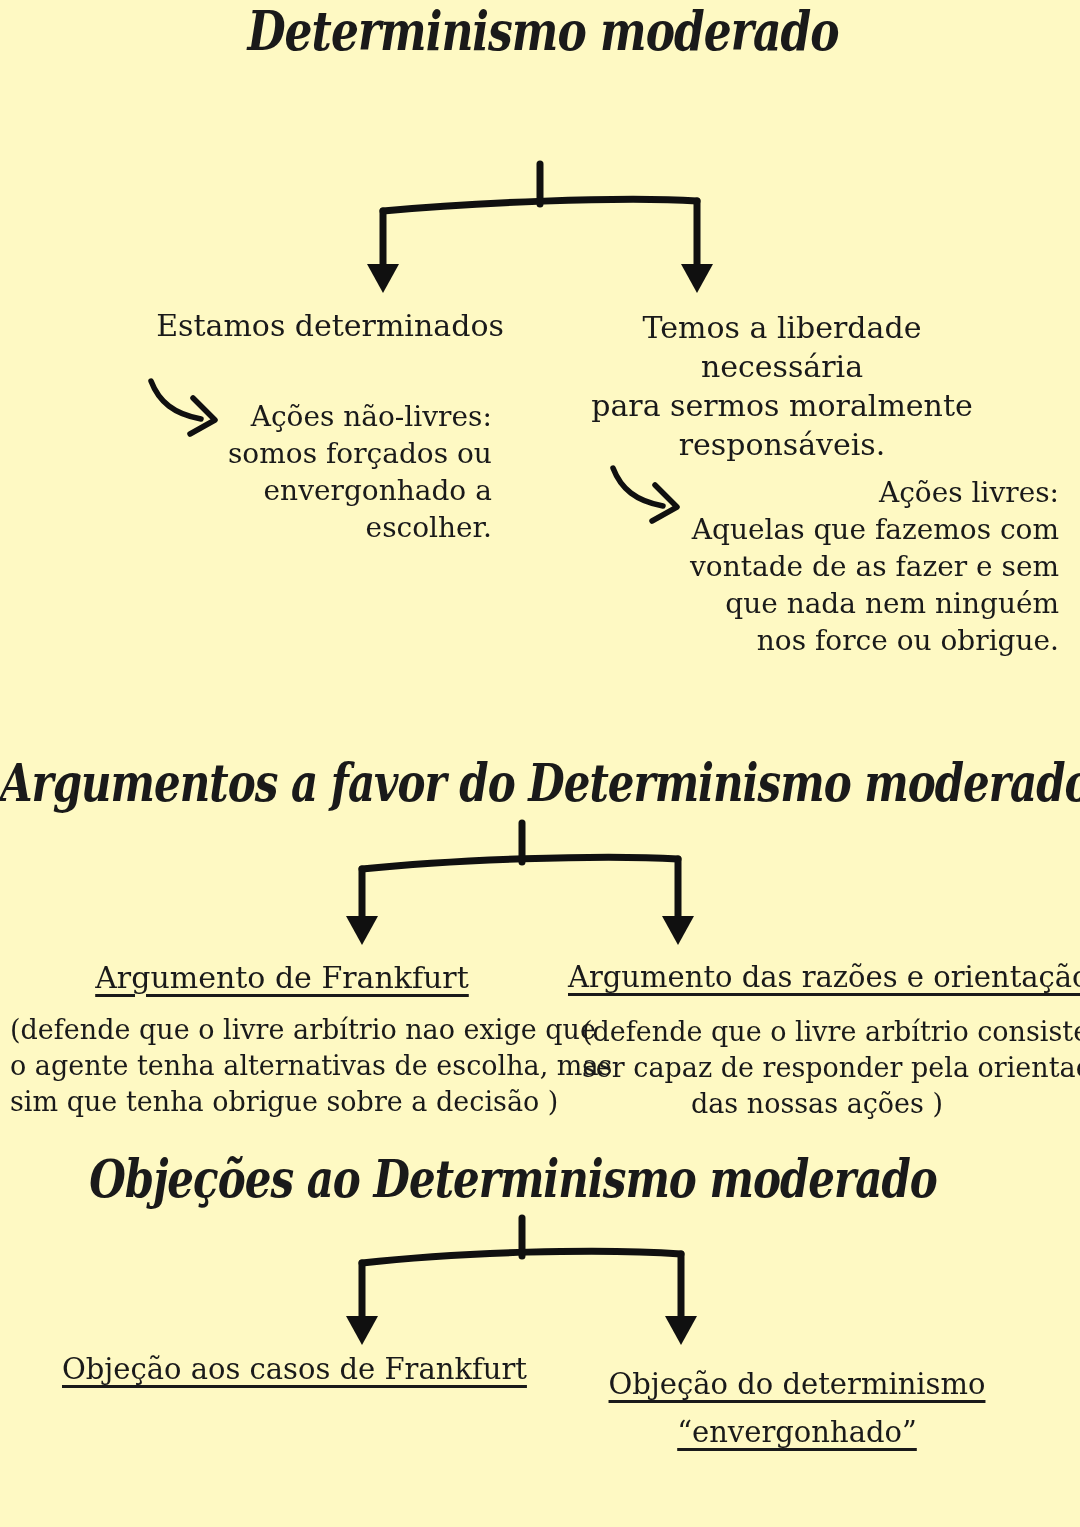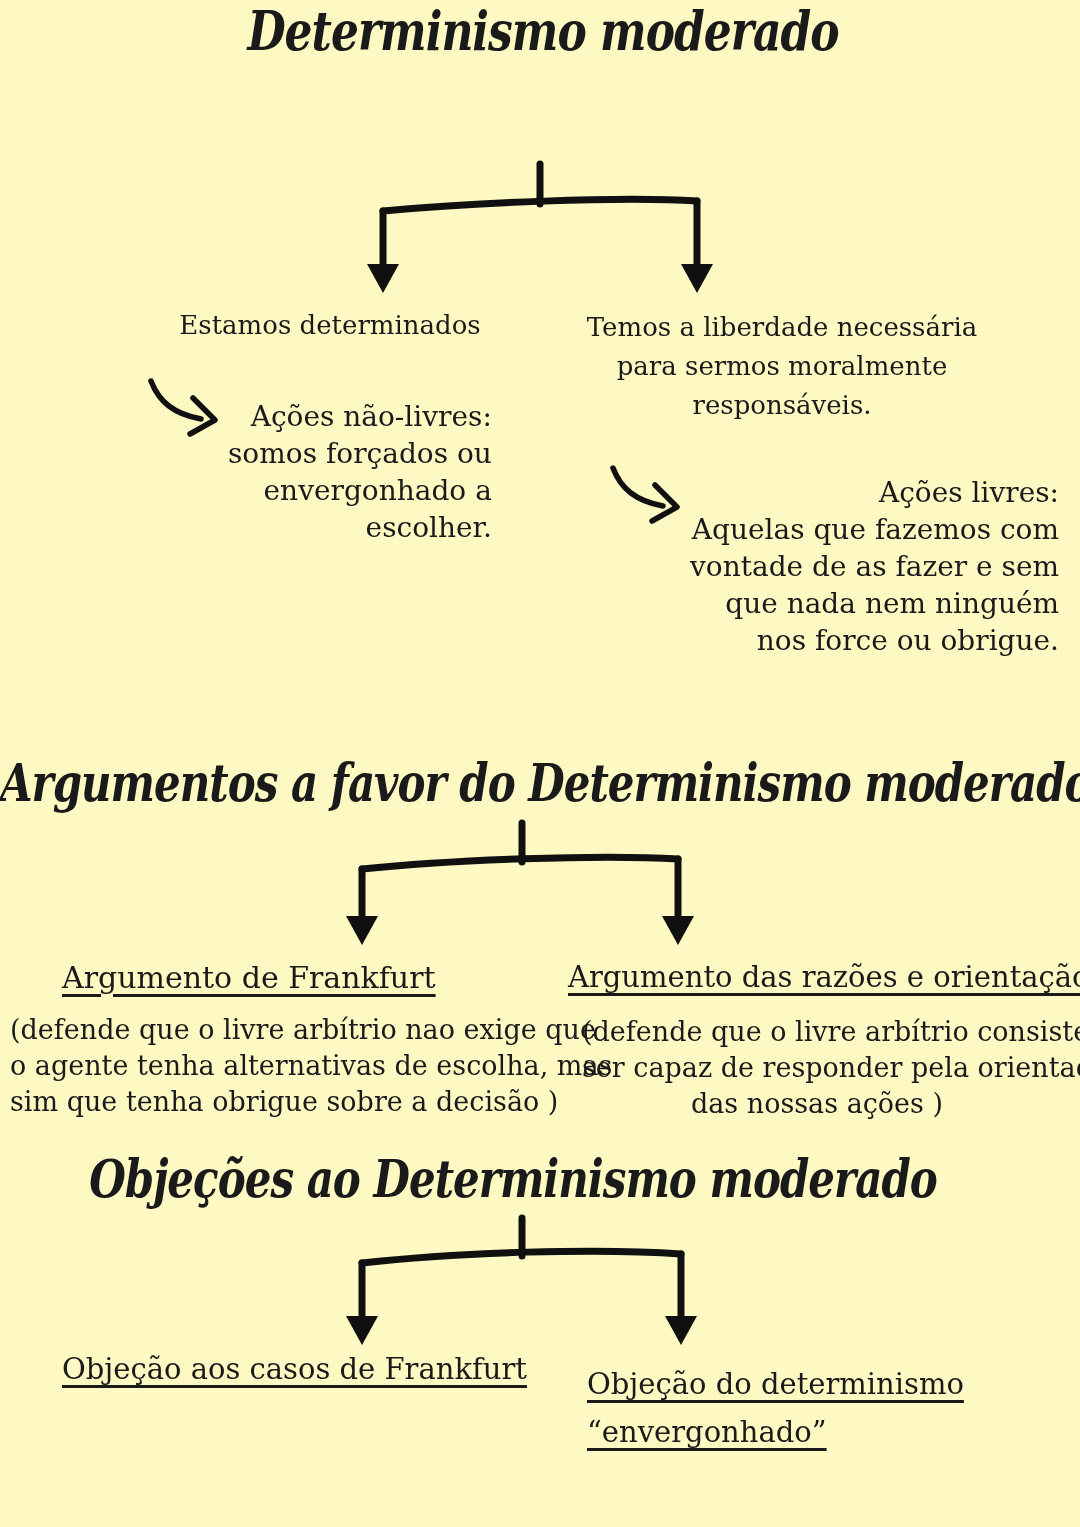--- a/index.html
+++ b/index.html
@@ -18,21 +18,21 @@
     font-weight:700;
     font-size:44px;
     letter-spacing:-1px;
     text-align:center;
     transform:scaleY(1.22);
     transform-origin:center top;
     white-space:nowrap;
   }
   .script-title.small{font-size:42px;transform:scaleY(1.25);}
   .heading{
-    font-size:26px;
+    font-size:30px;
     text-align:center;
     line-height:39px;
   }
   .note{
     font-size:28px;
     line-height:37px;
     text-align:right;
     white-space:nowrap;
   }
   .para{
@@ -41,20 +41,21 @@
     text-align:center;
     white-space:nowrap;
   }
   .u{
     text-decoration:underline;
     text-decoration-thickness:3px;
     text-underline-offset:6px;
   }
   .uheading{
     font-size:30px;
+    text-align:center;
     white-space:nowrap;
   }
   .uheading.two-line{line-height:48px;}
   svg.linework{position:absolute;left:0;top:0;pointer-events:none;}
   .line{display:block;}
 </style>
 </head>
 <body>
 
 <div id="canvas">

